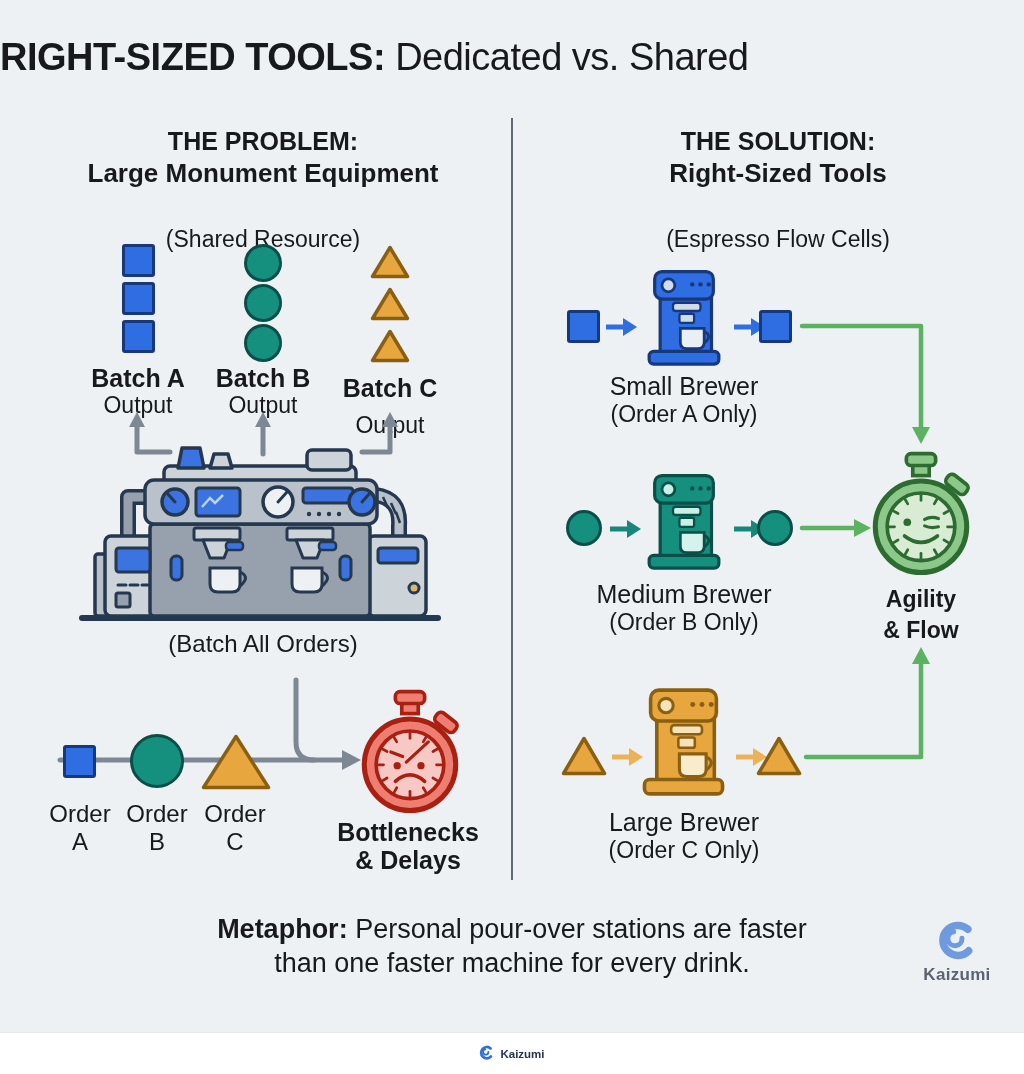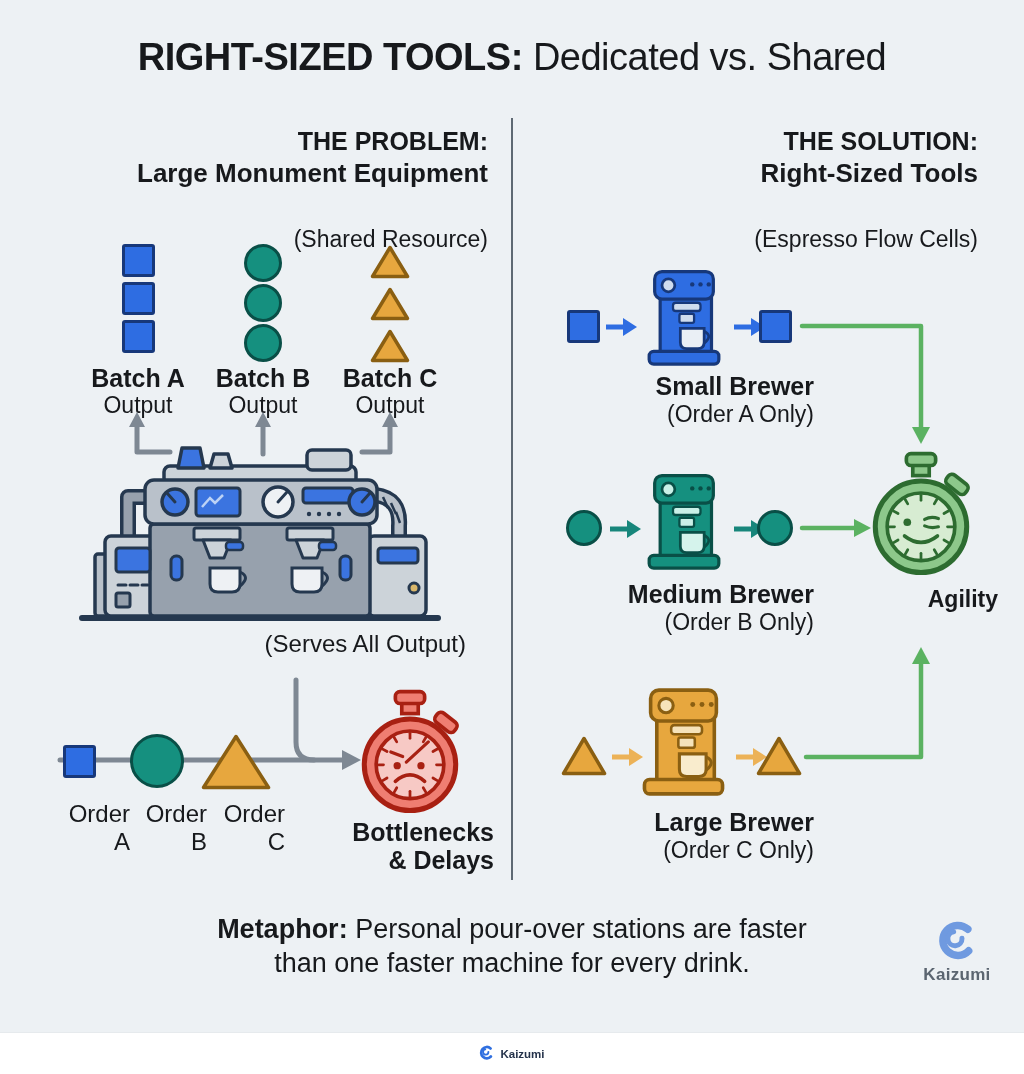--- a/index.html
+++ b/index.html
@@ -1,40 +1,40 @@
 <!DOCTYPE html>
 <html style="--bg: #edf1f4; --ink: #17191c; --divider: #5e6973; --gray-line: #7e8893; --green-line: #5bb261; --blue: #2e6de2; --blue-dark: #17387a; --teal: #15907f; --teal-dark: #094f47; --orange: #e7a73e; --orange-dark: #8a5f12; --brand-text: #5b6570; --footer-ink: #24324a;"><head>
 <meta charset="utf-8">
 <style>
   html,body{margin:0;padding:0;background:#ffffff;}
   .stage{position:relative;width:1024px;height:1074px;background:var(--bg,#edf1f4);
     font-family:"Liberation Sans",sans-serif;color:var(--ink,#17191c);overflow:hidden;}
   .abs{position:absolute;}
-  .tc{text-align:right;}
+  .tc{text-align:center;}
   .b{font-weight:bold;}
-  .title{width:1024px;top:36px;left:0;font-size:38px;letter-spacing:-0.5px;text-align:center;}
+  .title{width:1024px;top:36px;left:0;font-size:38px;letter-spacing:-0.5px;}
   .divider{left:511px;top:118px;width:2px;height:762px;background:var(--divider,#5e6973);}
   .hdr{line-height:1.24;}
   .hdr .h1{font-size:25px;font-weight:bold;}
   .hdr .h2{font-size:26px;font-weight:bold;}
   .hdr .h3{font-size:23px;margin-top:36px;}
   .batch-group{width:130px;display:flex;flex-direction:column;align-items:center;}
   .shape-stack{height:120px;display:flex;flex-direction:column;align-items:center;}
   .sq{width:33px;height:33px;box-sizing:border-box;border-radius:3px;
       background:var(--blue);border:3px solid var(--blue-dark);}
   .ci{width:38px;height:38px;box-sizing:border-box;border-radius:50%;
       background:var(--teal);border:3px solid var(--teal-dark);}
   .gap5{margin-top:5px;} .gap2{margin-top:2px;}
   .batch-label{font-size:25px;font-weight:bold;line-height:28px;}
   .batch-sub{font-size:23px;line-height:27px;}
   .machine-title{font-size:26px;font-weight:bold;line-height:30px;}
   .machine-sub{font-size:24px;line-height:28px;}
   .order-label{font-size:24px;line-height:28px;}
   .bneck{font-size:25px;font-weight:bold;line-height:28px;}
-  .row-label{font-size:25px;font-weight:bold;line-height:28px;}
+  .row-label{font-size:25px;font-weight:normal;line-height:28px;}
   .row-sub{font-size:23px;line-height:28px;}
   .result{font-size:23px;font-weight:bold;line-height:31px;}
   .metaphor{font-size:27px;line-height:34px;text-align:center;}
   .gystroke{stroke:var(--gray-line);stroke-width:5;fill:none;stroke-linecap:round;stroke-linejoin:round;}
   .gyfill{fill:var(--gray-line);}
   .gstroke{stroke:var(--green-line);stroke-width:4.5;fill:none;stroke-linecap:round;stroke-linejoin:round;}
   .gfill{fill:var(--green-line);}
   .brand{display:flex;flex-direction:column;align-items:center;}
   .brand-name{font-size:17px;font-weight:bold;color:var(--brand-text);letter-spacing:.3px;margin-top:1px;}
   .footer{left:0;top:1032px;width:1024px;height:42px;background:#ffffff;border-top:1px solid #e6eaed;
@@ -73,21 +73,21 @@
   </div>
   <div class="abs batch-group" style="left:198px;top:244px;">
     <div class="shape-stack">
       <div class="ci"></div>
       <div class="ci gap2"></div>
       <div class="ci gap2"></div>
     </div>
     <div class="batch-label">Batch B</div>
     <div class="batch-sub">Output</div>
   </div>
-  <div class="abs batch-group" style="left:325px;top:244px;">
+  <div class="abs batch-group" style="left:325px;top:244px;gap:10px;">
     <div class="shape-stack">
       <span><svg width="42" height="36" viewBox="0 0 42 36">
             <path d="M 21 3.5 L 38.5 32.5 L 3.5 32.5 Z" fill="#e7a73e" stroke="#8a5f12" stroke-width="3.5" stroke-linejoin="round"></path>
           </svg></span>
       <span class="gap2"><svg width="42" height="36" viewBox="0 0 42 36">
             <path d="M 21 3.5 L 38.5 32.5 L 3.5 32.5 Z" fill="#e7a73e" stroke="#8a5f12" stroke-width="3.5" stroke-linejoin="round"></path>
           </svg></span>
       <span class="gap2"><svg width="42" height="36" viewBox="0 0 42 36">
             <path d="M 21 3.5 L 38.5 32.5 L 3.5 32.5 Z" fill="#e7a73e" stroke="#8a5f12" stroke-width="3.5" stroke-linejoin="round"></path>
           </svg></span>
@@ -146,21 +146,21 @@
         <path d="M214 132 h30 v16 q0 8 -8 8 h-14 q-8 0 -8 -8 Z" fill="#eef1f4" stroke="#25384f" stroke-width="3"></path>
       <path d="M244 136 q11 5 0 14" fill="none" stroke="#25384f" stroke-width="3"></path>
     <rect x="38" y="112" width="34" height="24" rx="3" fill="#3b74e0" stroke="#25384f" stroke-width="3"></rect>
     <path d="M40 149 h8 M52 149 h8 M64 149 h6" stroke="#25384f" stroke-width="3" stroke-linecap="round"></path>
     <rect x="38" y="157" width="14" height="14" rx="2" fill="#97a1ad" stroke="#25384f" stroke-width="3"></rect>
     <rect x="300" y="112" width="40" height="15" rx="3" fill="#3b74e0" stroke="#25384f" stroke-width="3"></rect>
     <circle cx="336" cy="152" r="5" fill="#d9b76b" stroke="#25384f" stroke-width="3"></circle>
     <path d="M4 182 H360" stroke="#25384f" stroke-width="6" stroke-linecap="round"></path>
   </svg></span>
   <div class="abs tc" style="left:60px;top:630px;width:406px;">
-    <div class="machine-sub">(Serves All Output)</div>
+    <div class="machine-sub">(Batch All Orders)</div>
   </div>
 
   <svg class="abs" style="left:40px;top:676px;" width="430" height="110" viewBox="0 0 430 110">
     <path class="gystroke" d="M256 4 V66 Q256 84 274 84"></path>
     <path class="gystroke" d="M20 84 H302"></path>
     <path class="gyfill" d="M302 74 v20 l19 -10 Z"></path>
   </svg>
   <div class="abs sq" style="left:63px;top:745px;"></div>
   <div class="abs ci" style="left:130px;top:734px;width:54px;height:54px;"></div>
   <span class="abs" style="left:200px;top:733px;"><svg width="72" height="58" viewBox="0 0 72 58">
@@ -328,20 +328,21 @@
         <line x1="60.0" y1="55.0" x2="60.0" y2="49.5" stroke="#2d6c30" stroke-width="3" stroke-linecap="round"></line>
         <line x1="74.5" y1="58.9" x2="77.3" y2="54.1" stroke="#2d6c30" stroke-width="3" stroke-linecap="round"></line>
         <line x1="85.1" y1="69.5" x2="89.9" y2="66.7" stroke="#2d6c30" stroke-width="3" stroke-linecap="round"></line>
     <circle cx="45" cy="79" r="4.2" fill="#2d6c30"></circle>
        <path d="M64 76 Q71 72 79 75" stroke="#2d6c30" stroke-width="3.5" fill="none" stroke-linecap="round"></path>
        <path d="M64 83 Q71 86 79 84" stroke="#2d6c30" stroke-width="3.5" fill="none" stroke-linecap="round"></path>
        <path d="M42 94 Q60 108 78 94" stroke="#2d6c30" stroke-width="4" fill="none" stroke-linecap="round"></path>
   </svg></span>
   <div class="abs tc result" style="left:844px;top:584px;width:154px;">
     <div>Agility</div>
+    <div>&amp; Flow</div>
   </div>
 
   <div class="abs metaphor" style="left:112px;top:912px;width:800px;">
     <div><span class="b">Metaphor:</span><span> Personal pour-over stations are faster</span></div>
     <div>than one faster machine for every drink.</div>
   </div>
 
   <div class="abs brand" style="left:905px;top:920px;width:104px;">
     <span><svg width="40" height="40" viewBox="0 0 48 48">
     <path d="M37 11 A18 18 0 1 0 38 37" fill="none" stroke="#6f9ae0" stroke-width="9" stroke-linecap="round"></path>

